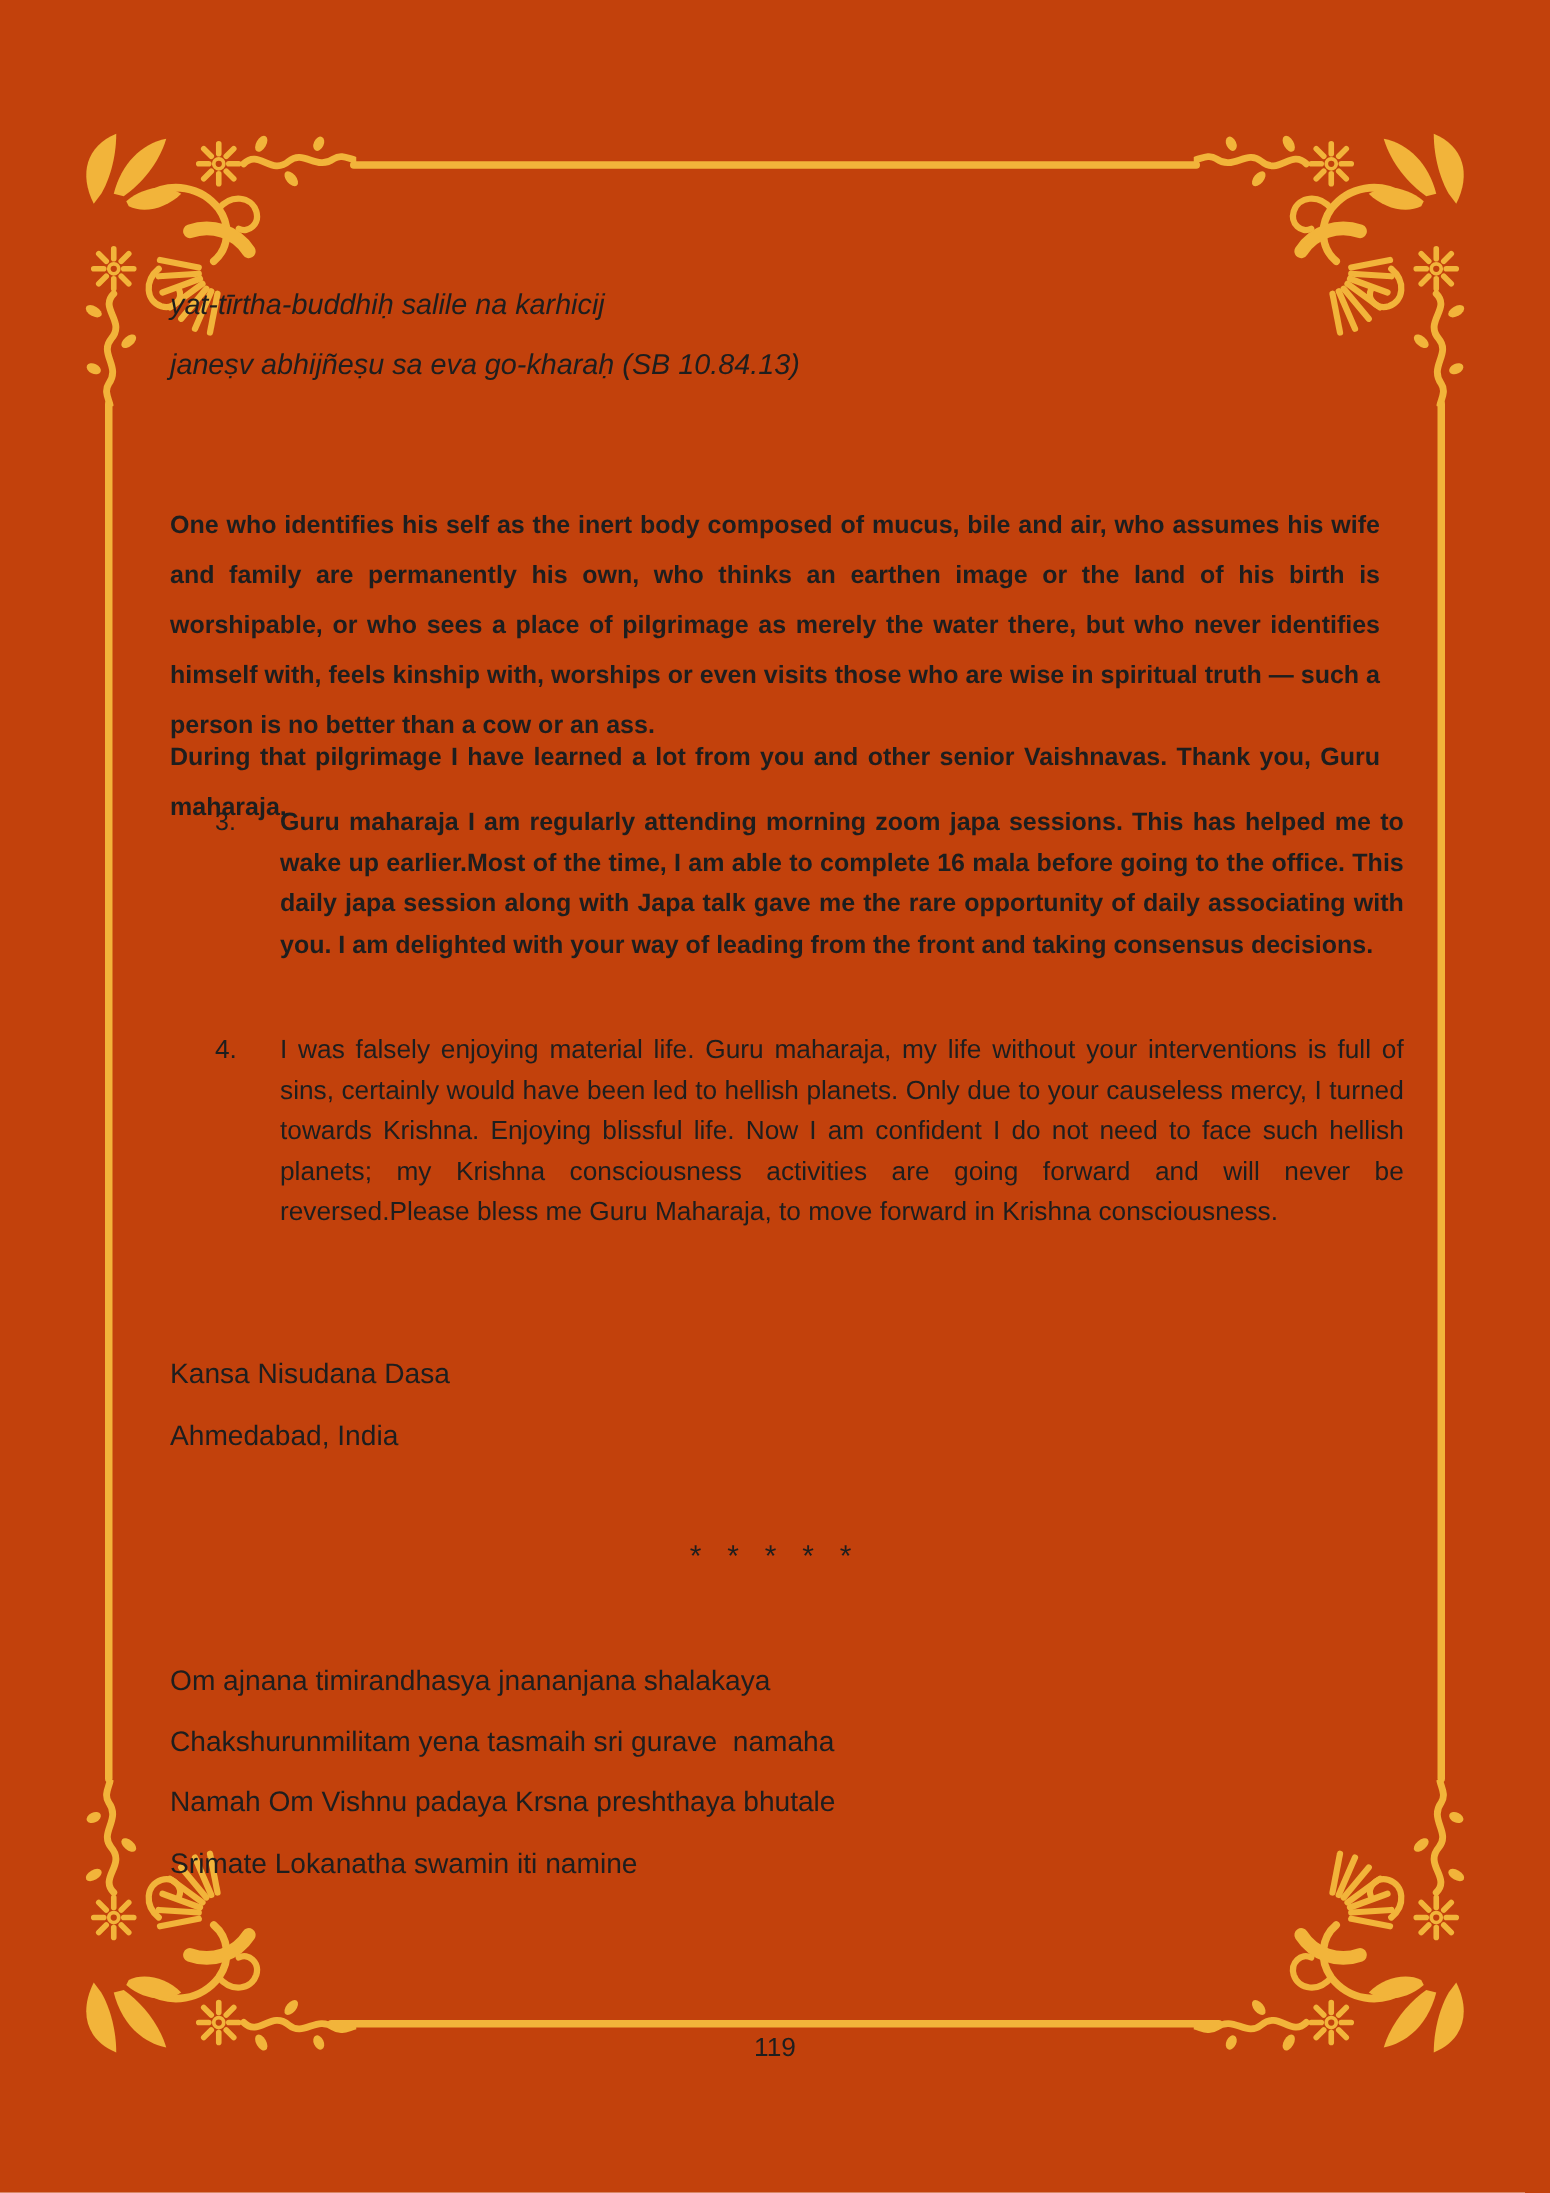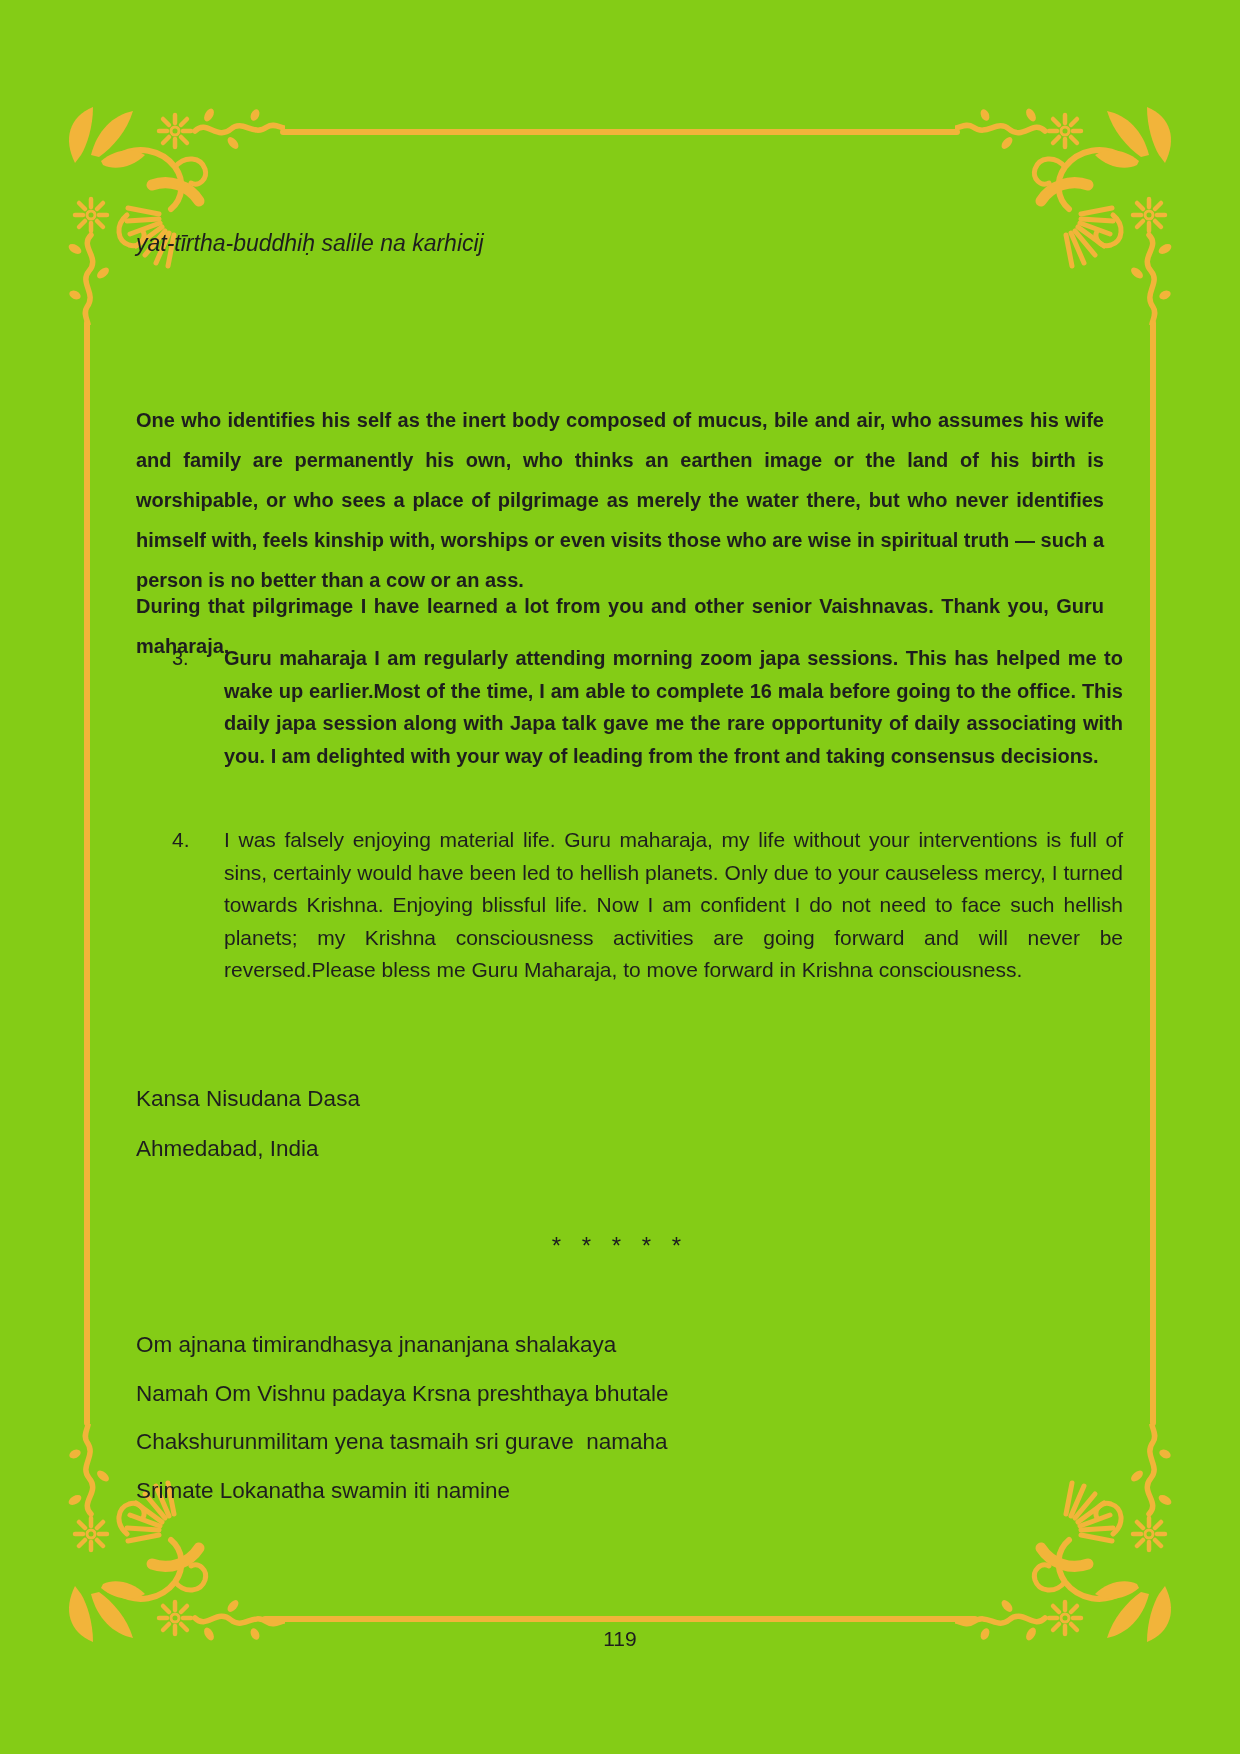--- a/index.html
+++ b/index.html
@@ -1,19 +1,19 @@
 <!DOCTYPE html>
 <html><head>
 <meta charset="utf-8">
 <style>
   html,body{margin:0;padding:0;}
   .page{
     position:relative;
     width:1240px;height:1754px;
-    background:#84cc16;
+    background:#c2410c;
     font-family:"Liberation Sans",sans-serif;
     color:#1E1E1E;
     overflow:hidden;
   }
   .corner{position:absolute;width:228px;height:228px;}
   .corner.tl{left:57px;top:97px;}
   .corner.tr{left:955px;top:97px;transform:scaleX(-1);}
   .corner.bl{left:57px;top:1424px;transform:scaleY(-1);}
   .corner.br{left:955px;top:1424px;transform:scale(-1,-1);}
   .hline{position:absolute;height:6px;background:#F2B43A;border-radius:3px;}
@@ -107,20 +107,21 @@
   <svg class="corner br">
       <use href="#flourish"></use>
     </svg>
 
   <div class="hline top"></div>
   <div class="hline bottom"></div>
   <div class="vborder left"></div>
   <div class="vborder right"></div>
 
   <div class="txt verse-line v1">yat-tīrtha-buddhiḥ salile na karhicij</div>
+  <div class="txt verse-line v2">janeṣv abhijñeṣu sa eva go-kharaḥ (SB 10.84.13)</div>
 
   <div class="txt para bold p-translation">One who identifies his self as the inert body composed of mucus, bile and air, who assumes his wife and family are permanently his own, who thinks an earthen image or the land of his birth is worshipable, or who sees a place of pilgrimage as merely the water there, but who never identifies himself with, feels kinship with, worships or even visits those who are wise in spiritual truth — such a person is no better than a cow or an ass.</div>
 
   <div class="txt para bold p-gratitude">During that pilgrimage I have learned a lot from you and other senior Vaishnavas.  Thank you, Guru maharaja.</div>
 
   <div class="list-item li-3">
     <span class="li-num">3.</span>
     <div class="li-text">Guru maharaja I am regularly attending morning zoom japa sessions. This has helped me to wake up earlier.Most of the time, I am able to complete 16 mala before going to the office. This daily japa session along with Japa talk gave me the rare opportunity of daily associating with you. I am delighted with your way of leading from the front and taking consensus decisions.</div>
   </div>
 
@@ -129,20 +130,20 @@
     <div class="li-text">I was falsely enjoying material life. Guru maharaja, my life without your interventions is full of sins, certainly would have been led to hellish planets. Only due to your causeless mercy, I turned towards Krishna. Enjoying blissful life.  Now I am confident I do not need to face such hellish planets; my Krishna consciousness activities are going forward and will never be reversed.Please bless me Guru Maharaja, to move forward in Krishna consciousness.</div>
   </div>
 
   <div class="txt sig sig-name">Kansa Nisudana Dasa</div>
   <div class="txt sig sig-loc">Ahmedabad, India</div>
 
   <div class="txt separator">* * * * *</div>
 
   <div class="txt closing">
     <div class="cv-line">Om ajnana timirandhasya jnananjana shalakaya</div>
+    <div class="cv-line">Chakshurunmilitam yena tasmaih sri gurave  namaha</div>
     <div class="cv-line">Namah Om Vishnu padaya Krsna preshthaya bhutale</div>
-    <div class="cv-line">Chakshurunmilitam yena tasmaih sri gurave  namaha</div>
     <div class="cv-line">Srimate Lokanatha swamin iti namine</div>
   </div>
 
   <div class="pagenum">119</div>
 
 </div>
 
 </body></html>

